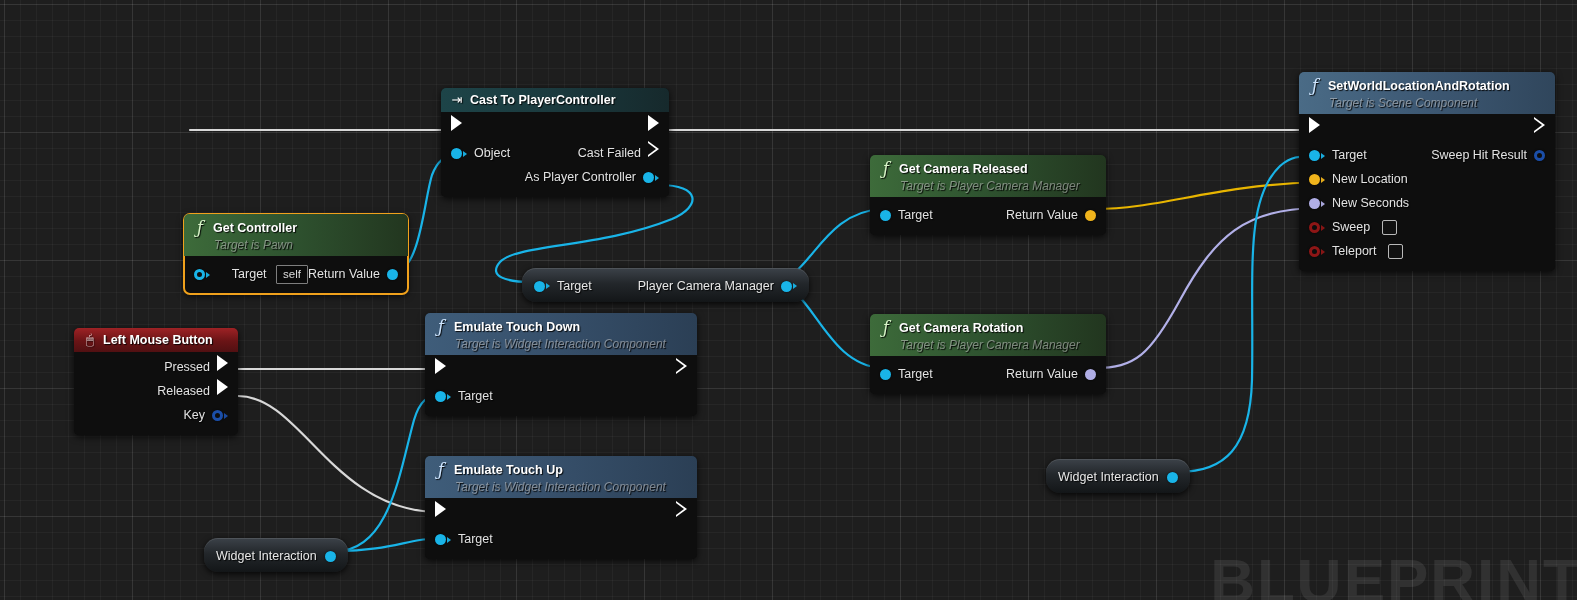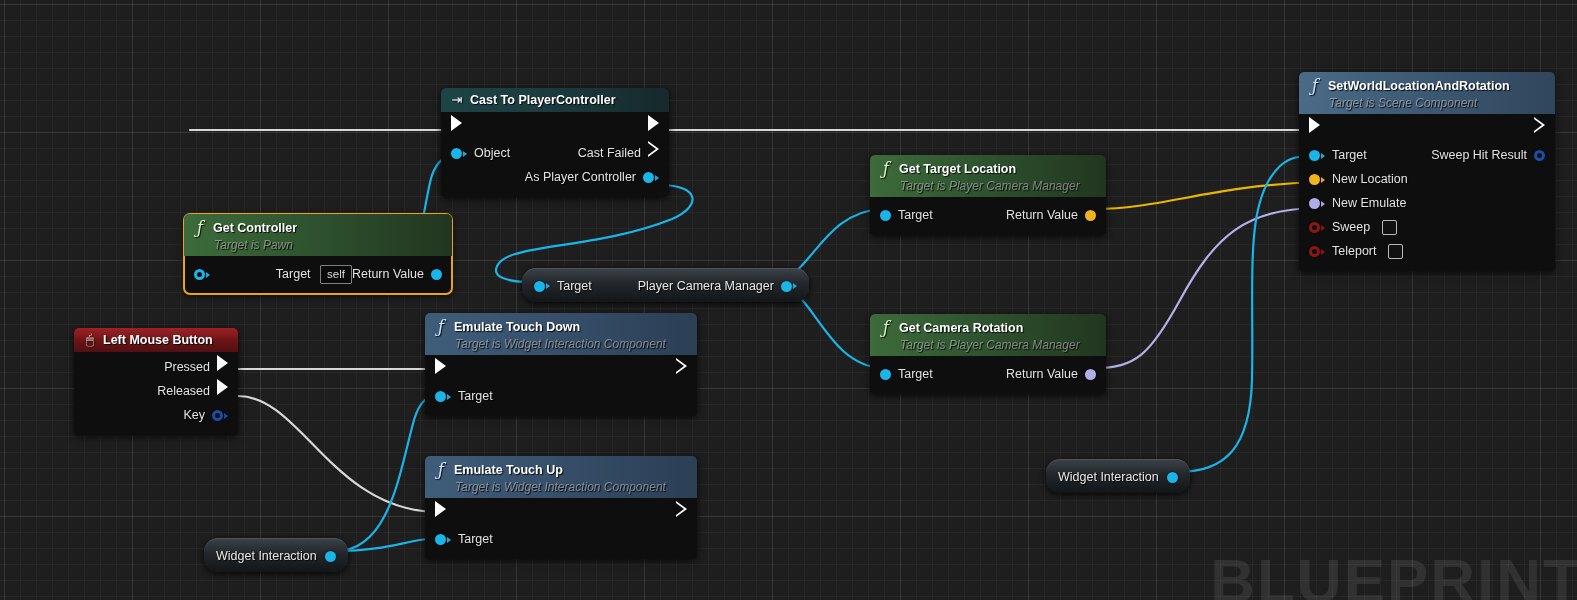--- a/index.html
+++ b/index.html
@@ -311,21 +311,21 @@
         <span class="exec outline pin-right"></span>
         <span class="lbl r">Cast Failed</span>
       </div>
       <div class="row clearfix">
         <span class="pin-right" style="color:#19b4e8;"><span class="dot" style="background:#19b4e8;"></span><span class="arrow-s"></span></span>
         <span class="lbl r">As Player Controller</span>
       </div>
     </div>
   </div>
 
-  <div class="node selected" style="left:184px; top:214px; width:268px;">
+  <div class="node selected" style="left:184px; top:214px; width:224px;">
     <div class="hdr hdr-func">
       <span class="hdr-ico fn fn-green">ƒ</span><span class="title">Get Controller</span>
       <div class="subtitle">Target is Pawn</div>
     </div>
     <div class="body" style="padding-top:6px;text-align:right;">
       <div class="row clearfix">
         <span class="pin-left" style="color:#19b4e8;"><span class="dot hollow" style="color:#19b4e8;"></span><span class="arrow-s"></span></span>
         <span class="lbl">Target</span>
         <span class="self-box">self</span>
         <span class="pin-right" style="color:#19b4e8;"><span class="dot" style="background:#19b4e8;"></span></span>
@@ -333,21 +333,21 @@
       </div>
     </div>
   </div>
 
   <div class="pill" style="left:522px; top:268px;">
     <span class="pin" style="color:#19b4e8; margin-right:7px;"><span class="dot" style="background:#19b4e8;"></span><span class="arrow-s"></span></span><span class="txt">Target</span><span class="txt" style="display:inline-block;width:46px;"></span><span class="txt">Player Camera Manager</span><span class="pin" style="color:#19b4e8; margin-left:7px;"><span class="dot" style="background:#19b4e8;"></span><span class="arrow-s"></span></span>
   </div>
 
   <div class="node" style="left:870px; top:155px; width:236px;">
     <div class="hdr hdr-func">
-      <span class="hdr-ico fn fn-green">ƒ</span><span class="title">Get Target Location</span>
+      <span class="hdr-ico fn fn-green">ƒ</span><span class="title">Get Camera Released</span>
       <div class="subtitle">Target is Player Camera Manager</div>
     </div>
     <div class="body" style="padding-top:6px;">
       <div class="row clearfix">
         <span class="pin-left" style="color:#19b4e8;"><span class="dot" style="background:#19b4e8;"></span></span>
         <span class="lbl">Target</span>
         <span class="pin-right" style="color:#f0b41c;"><span class="dot" style="background:#f0b41c;"></span></span>
         <span class="lbl r">Return Value</span>
       </div>
     </div>
@@ -383,21 +383,21 @@
         <span class="lbl">Target</span>
         <span class="pin-right" style="color:#1b4ea8;"><span class="dot hollow" style="color:#1b4ea8;"></span></span>
         <span class="lbl r">Sweep Hit Result</span>
       </div>
       <div class="row clearfix">
         <span class="pin-left" style="color:#f0b41c;"><span class="dot" style="background:#f0b41c;"></span><span class="arrow-s"></span></span>
         <span class="lbl">New Location</span>
       </div>
       <div class="row clearfix">
         <span class="pin-left" style="color:#b0aee6;"><span class="dot" style="background:#b0aee6;"></span><span class="arrow-s"></span></span>
-        <span class="lbl">New Emulate</span>
+        <span class="lbl">New Seconds</span>
       </div>
       <div class="row clearfix">
         <span class="pin-left" style="color:#8e1616;"><span class="dot hollow" style="color:#8e1616;"></span><span class="arrow-s"></span></span>
         <span class="lbl">Sweep</span>
         <span class="cbx"></span>
       </div>
       <div class="row clearfix">
         <span class="pin-left" style="color:#8e1616;"><span class="dot hollow" style="color:#8e1616;"></span><span class="arrow-s"></span></span>
         <span class="lbl">Teleport</span>
         <span class="cbx"></span>

